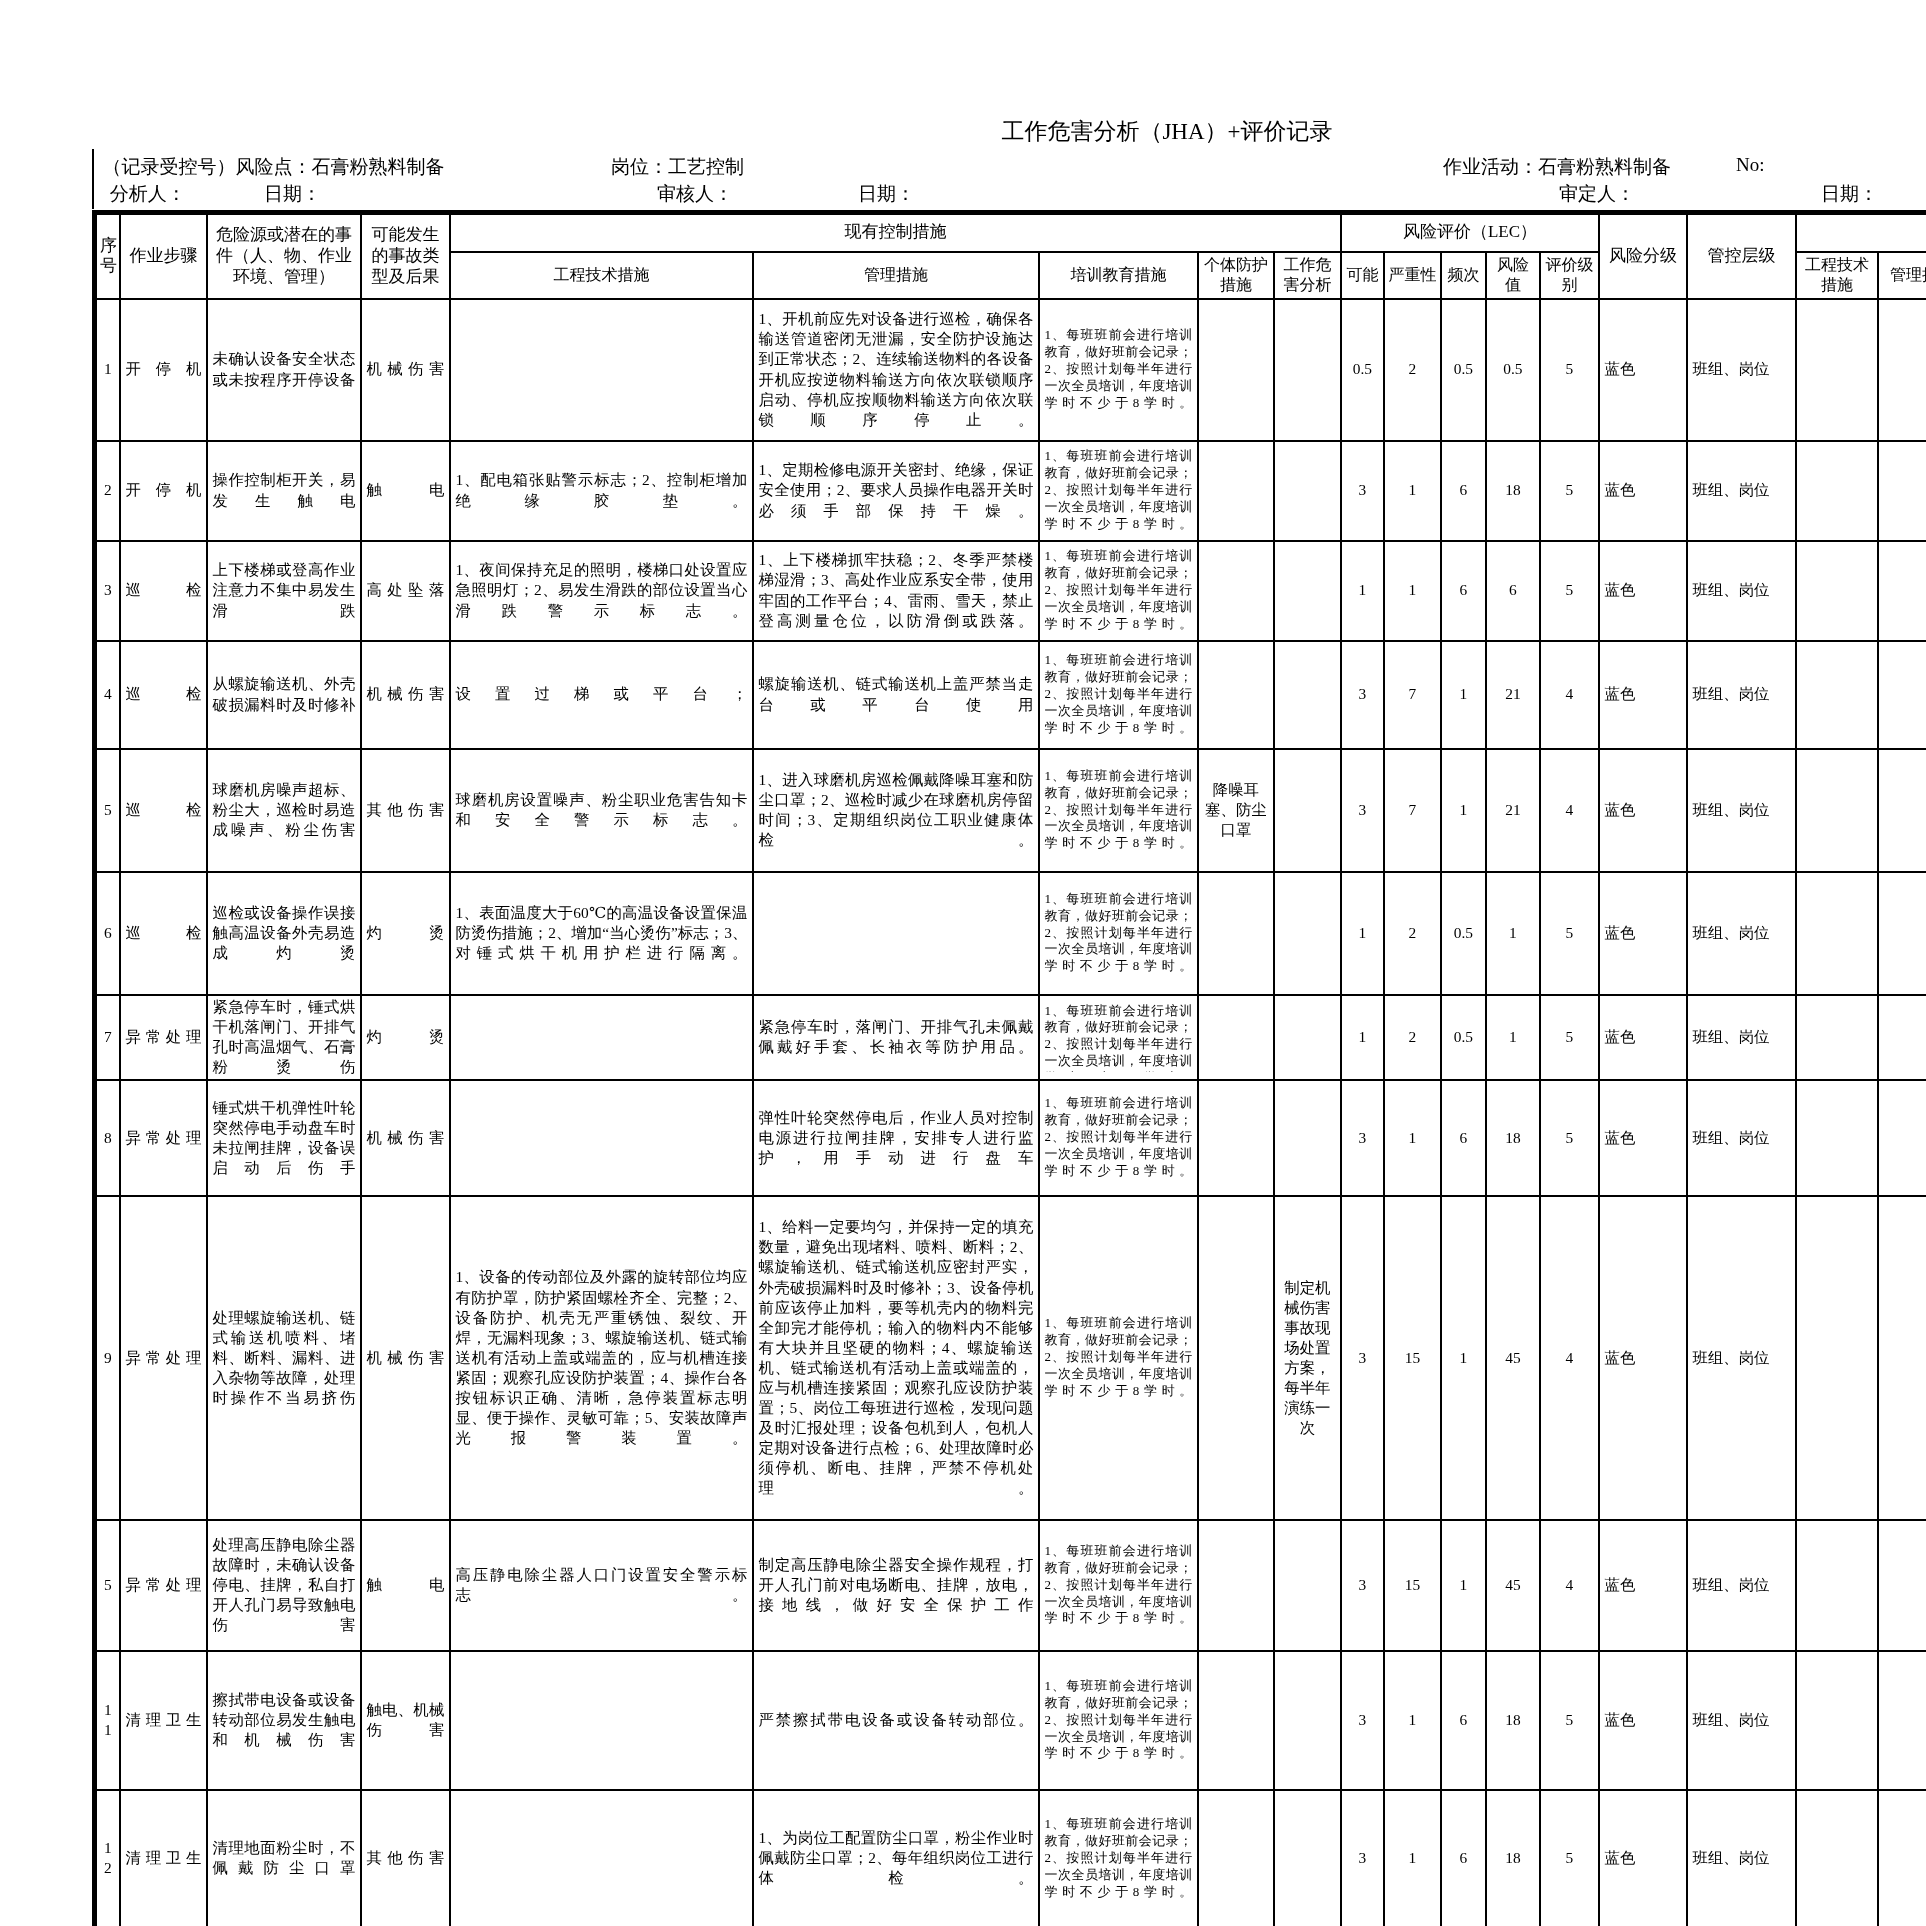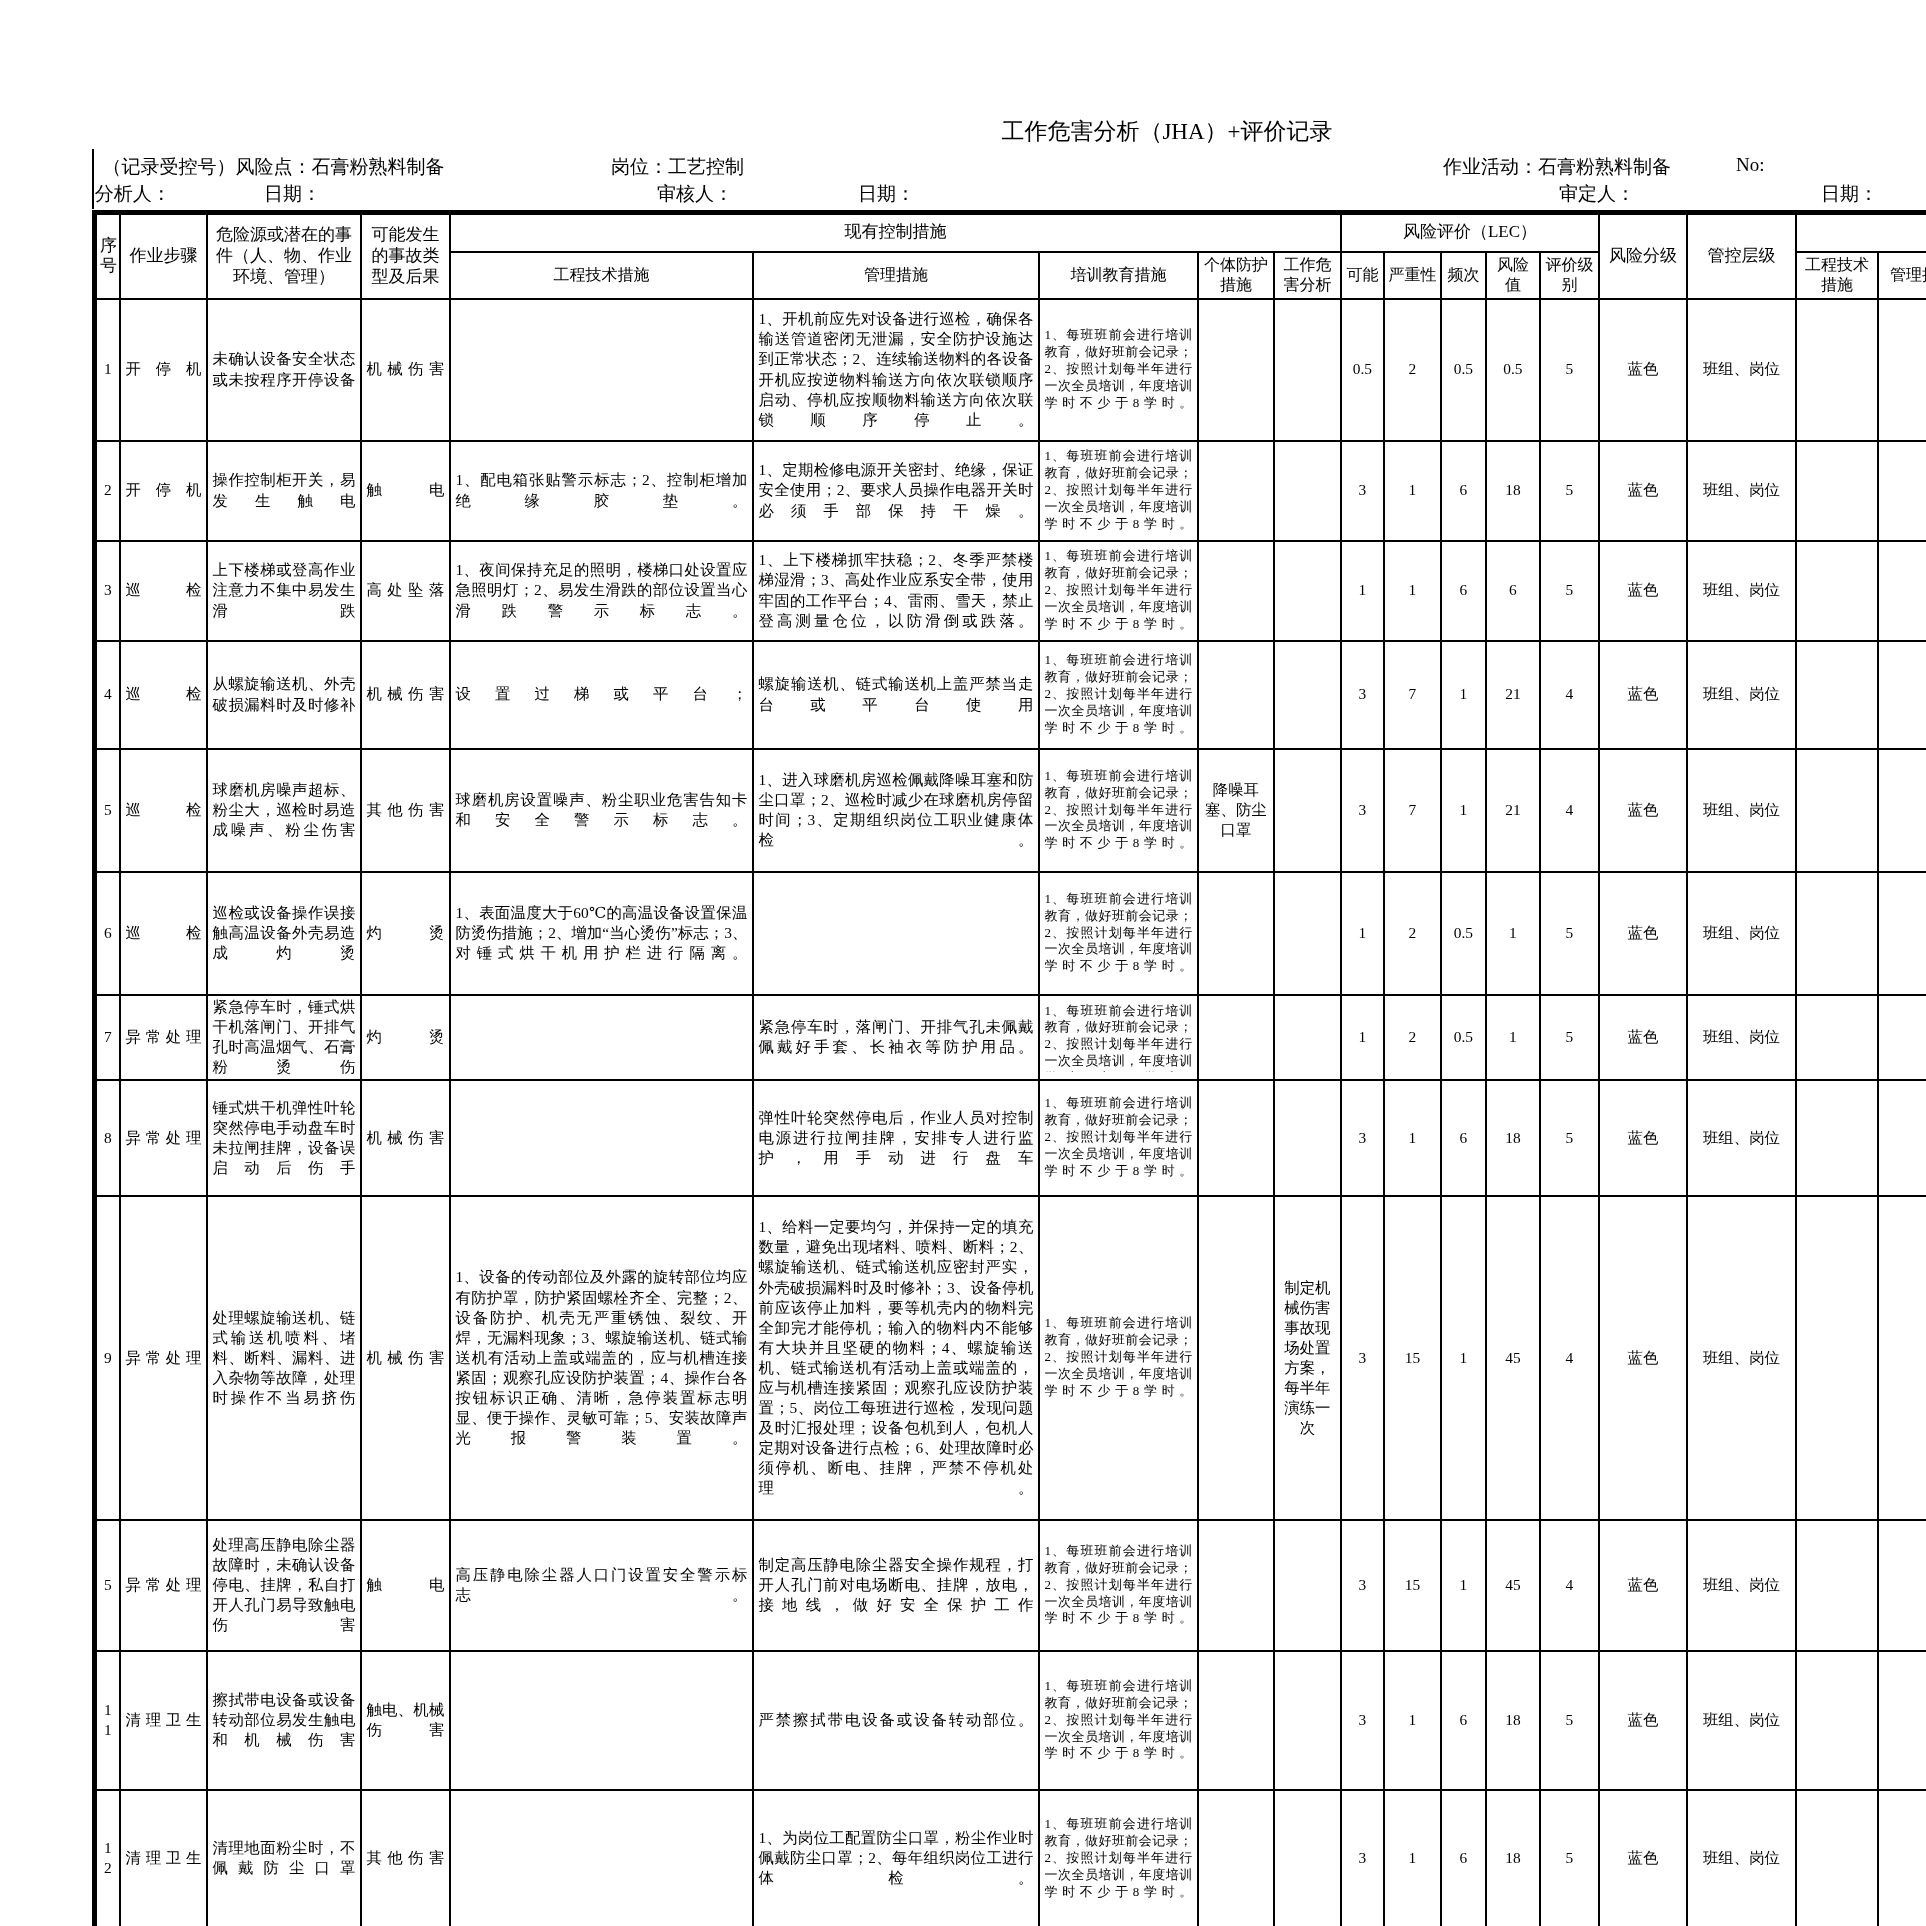--- a/index.html
+++ b/index.html
@@ -3,38 +3,38 @@
 <meta charset="utf-8">
 <style>
   html,body{margin:0;padding:0;background:#ffffff;}
   .page{position:relative;width:2393px;height:2008px;background:#ffffff;color:#000;
         font-family:"Liberation Serif","DejaVu Serif",serif;overflow:hidden;}
   .title{position:absolute;top:116px;left:0;width:2334px;text-align:center;font-size:23px;white-space:nowrap;}
   .info{position:absolute;left:92px;top:149px;width:2222px;height:60px;border-left:2.3px solid #000;}
   .info span{position:absolute;font-size:19px;white-space:nowrap;}
   .i-risk{left:8.5px;top:5.4px;}   .i-post{left:517px;top:5.4px;}
   .i-act{left:1349px;top:5.4px;}  .i-no{left:1642px;top:5.4px;}
-  .i-analyst{left:0.8px;top:32px;} .i-adate{left:170px;top:32px;}
+  .i-analyst{left:0.8px;top:32px;padding-left:15px;} .i-adate{left:170px;top:32px;}
   .i-reviewer{left:563px;top:32px;} .i-rdate{left:764px;top:32px;}
   .i-approver{left:1465px;top:32px;} .i-apdate{left:1727px;top:32px;}
   table.jha{position:absolute;left:92px;top:210px;width:2222px;table-layout:fixed;
             border-collapse:collapse;border:5.4px solid #000;}
   .jha th,.jha td{border:2.7px solid #000;overflow:hidden;vertical-align:middle;word-break:break-all;}
   .jha th{font-weight:normal;font-size:17px;line-height:1.22;text-align:center;padding:1.5px 3.1px;}
   .h1{height:39px;} .h2{height:47px;} .h2 th{font-size:16px;}
   .jha td{font-size:15.4px;line-height:1.3;padding:1.5px 4.6px;}
   .c-seq{text-align:center;font-size:17px;padding:1.5px 1.5px;}
   .c-step,.c-hazard,.c-acc,.c-eng,.c-mgmt{text-align:justify;text-align-last:justify;}
   .c-train{padding:1.5px 3.9px;}
   .c-train .clip{display:flex;flex-direction:column;justify-content:center;justify-content:safe center;
                  overflow:hidden;font-size:13px;line-height:1.3;text-align:justify;text-align-last:justify;}
   .c-ppe{text-align:center;font-size:14px;line-height:1.3;padding:1.5px 3.1px;}
   .c-emerg{text-align:center;font-size:14px;line-height:1.3;padding:1.5px 3.1px;margin-left:22px;}
   .c-num{text-align:center;font-size:17px;padding:1.5px 1.5px;}
-  .c-grade,.c-ctl{text-align:center;font-size:16px;padding:1.5px 2.3px;margin-left:10px;}
+  .c-grade,.c-ctl{text-align:left;font-size:16px;padding:1.5px 2.3px;margin-left:10px;}
 </style>
 </head>
 <body>
 
 <div class="page">
   <div class="title">工作危害分析（JHA）+评价记录</div>
 
   <div class="info">
     <span class="i-risk">（记录受控号）风险点：石膏粉熟料制备</span>
     <span class="i-post">岗位：工艺控制</span>

